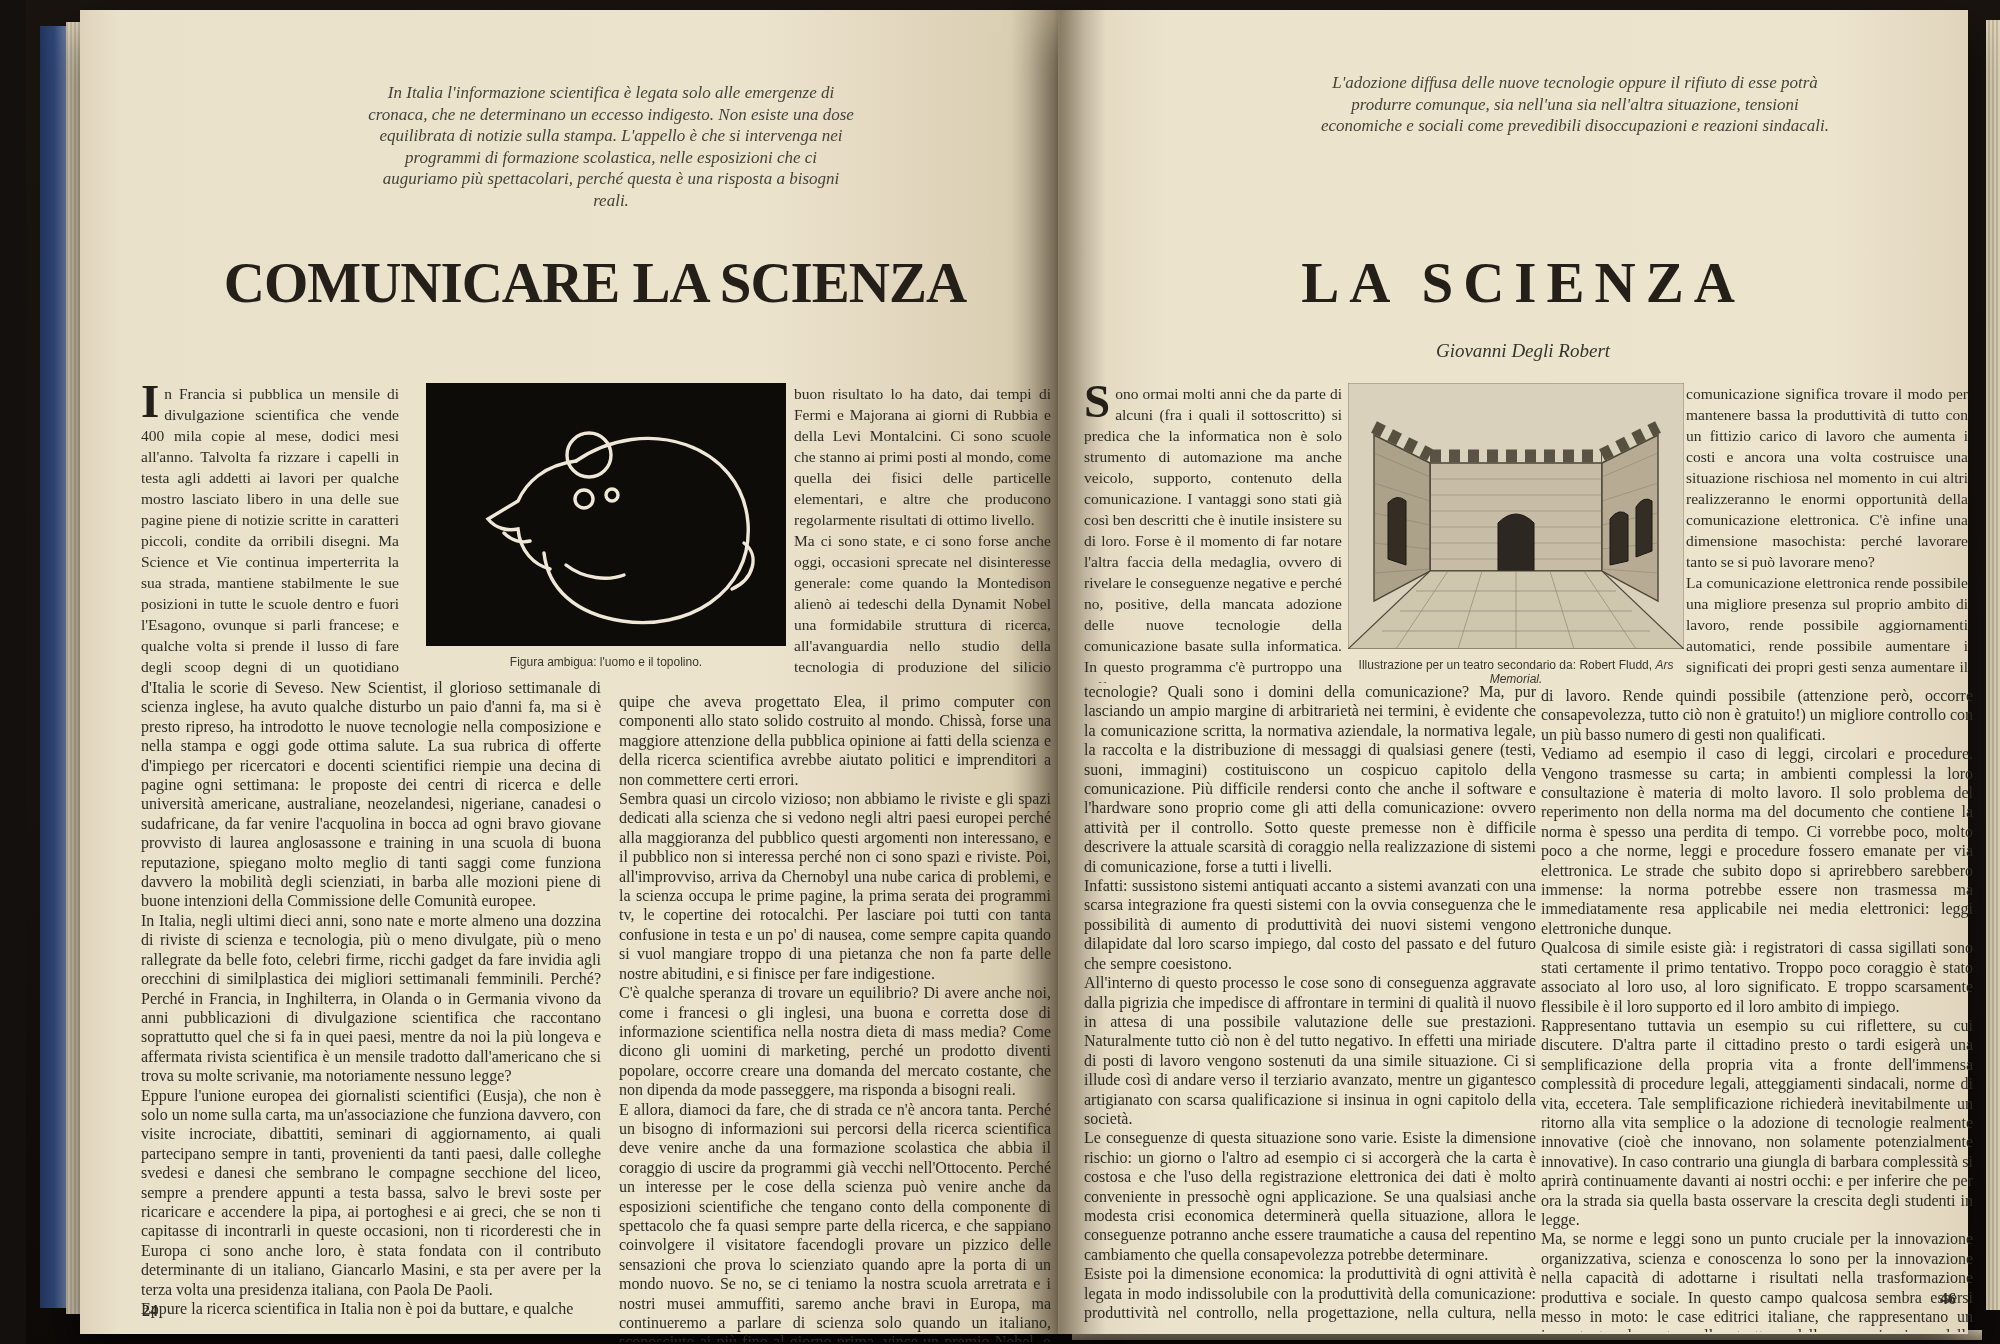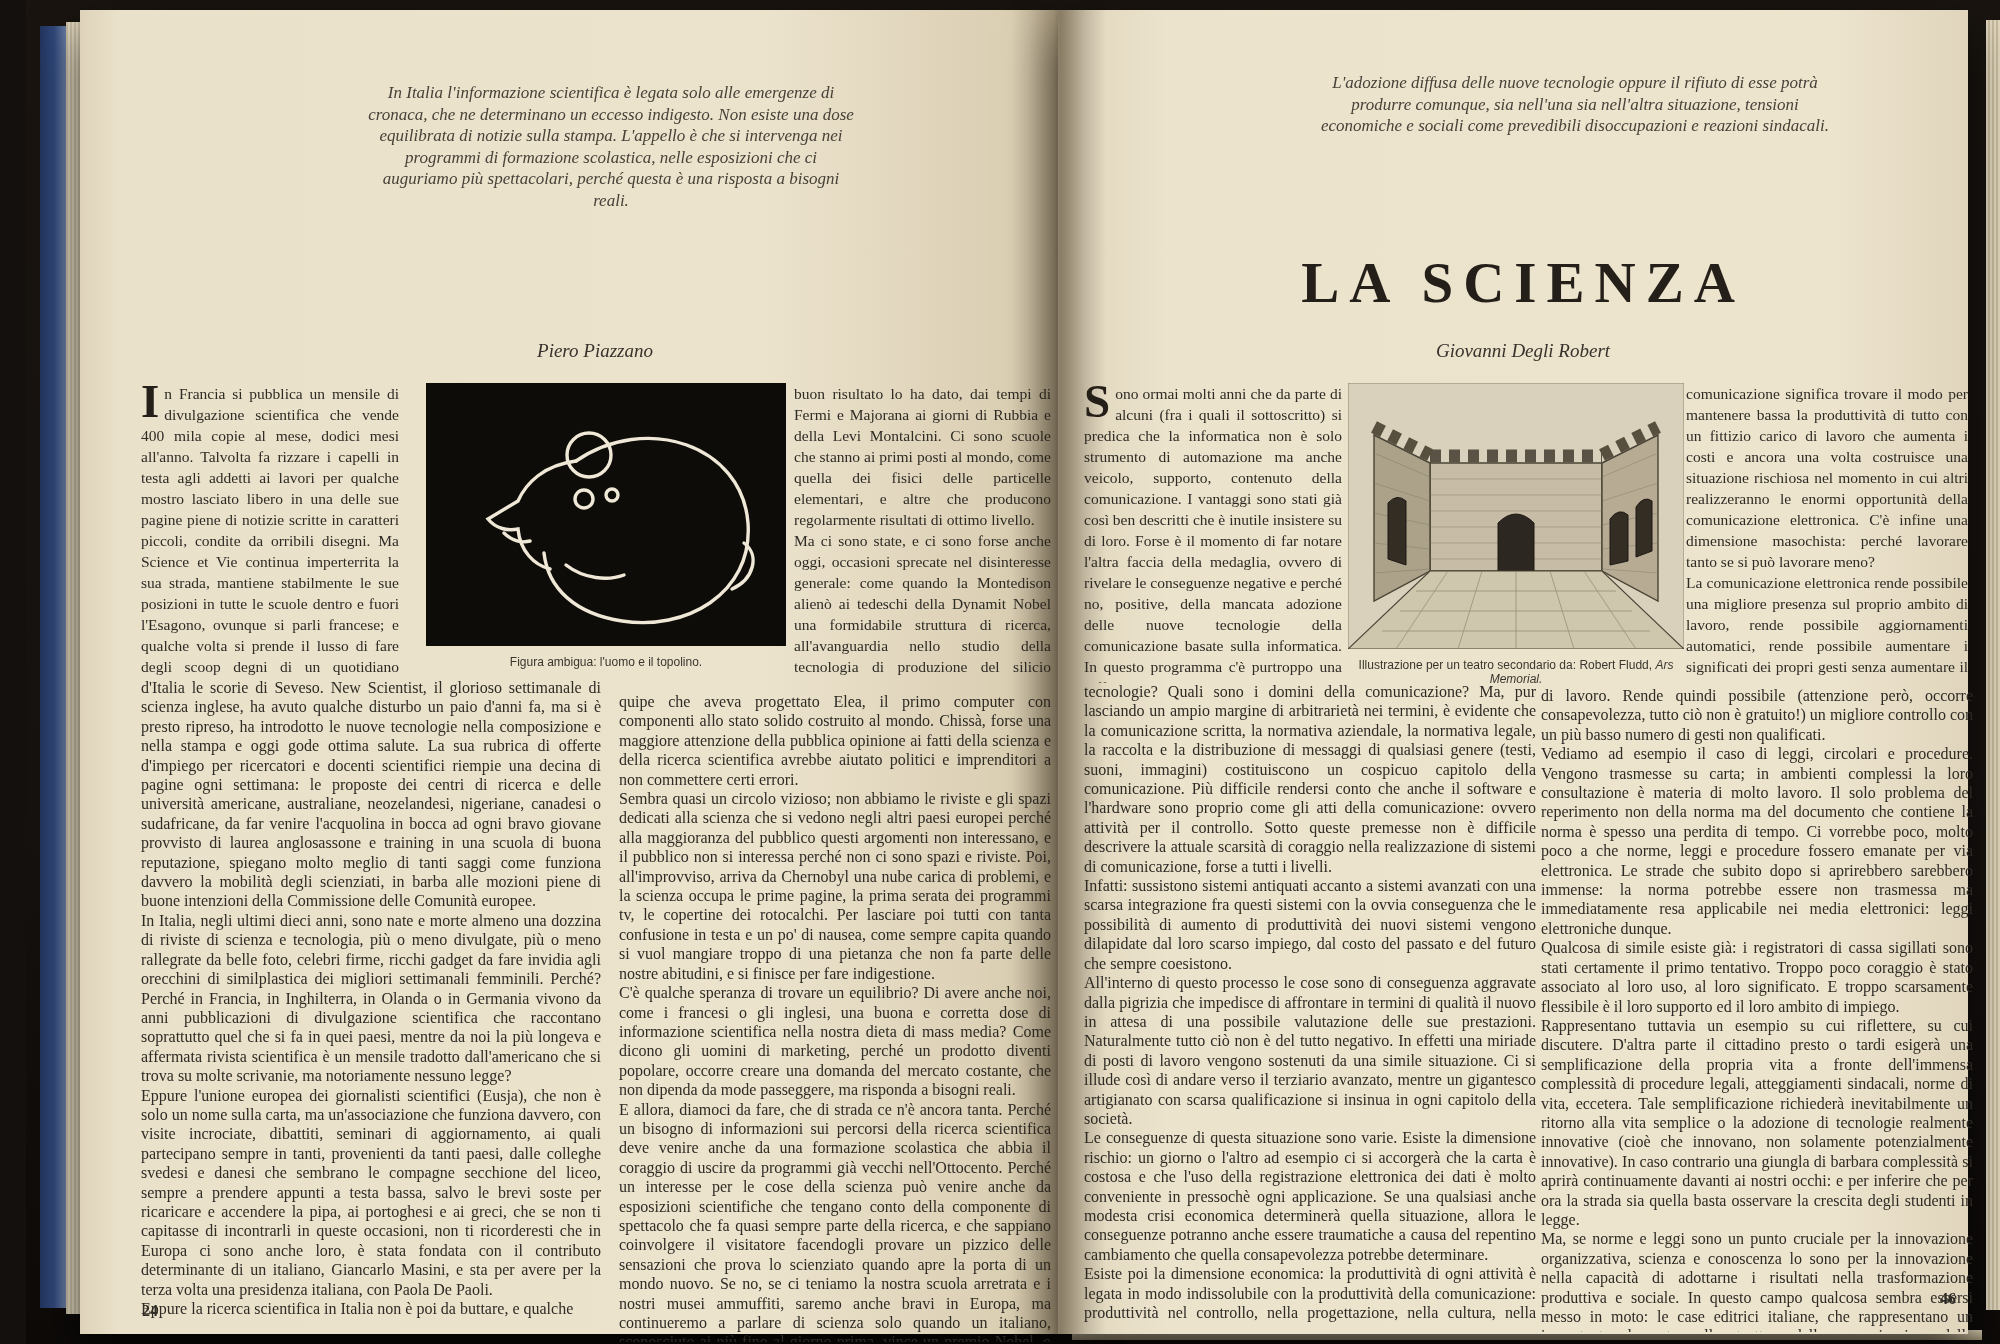--- a/index.html
+++ b/index.html
@@ -48,22 +48,22 @@
 
   <div class="spine"></div>
   <div class="page-stack-left"></div>
   <div class="page-stack-right"></div>
   <div class="stack-bottom"></div>
 
   <div class="page" id="left-page">
 
     <div class="standfirst" style="left:286px;top:72px;width:490px;">In Italia l'informazione scientifica è legata solo alle emergenze di cronaca, che ne determinano un eccesso indigesto. Non esiste una dose equilibrata di notizie sulla stampa. L'appello è che si intervenga nei programmi di formazione scolastica, nelle esposizioni che ci auguriamo più spettacolari, perché questa è una risposta a bisogni reali.</div>
 
+    <div class="headline" style="left:61px;top:240px;width:908px;">COMUNICARE LA SCIENZA</div>
 
-    <div class="byline" style="left:61px;top:330px;width:908px;">Piero Piazzano</div>
 
     <div class="colnarrow dc" style="left:61px;top:373px;width:258px;height:292px;">In Francia si pubblica un mensile di divulgazione scientifica che vende 400 mila copie al mese, dodici mesi all'anno. Talvolta fa rizzare i capelli in testa agli addetti ai lavori per qualche mostro lasciato libero in una delle sue pagine piene di notizie scritte in caratteri piccoli, condite da orribili disegni. Ma Science et Vie continua imperterrita la sua strada, mantiene stabilmente le sue posizioni in tutte le scuole dentro e fuori l'Esagono, ovunque si parli francese; e qualche volta si prende il lusso di fare degli scoop degni di un quotidiano d'assalto: come quando ha pedinato i Tir che portavano fuori</div>
 
     <div class="illu" style="left:346px;top:373px;width:360px;height:263px;">
       <svg width="360" height="263" viewBox="0 0 360 263">
         <rect x="0" y="0" width="360" height="263" fill="#0e0c09"></rect>
         <g stroke="#efe8d6" stroke-width="3.4" fill="none" stroke-linecap="round">
 
           <path d="M150 78 C 220 30, 316 62, 322 140 C 327 212, 258 248, 196 238 C 150 231, 122 206, 118 170"></path>
 

